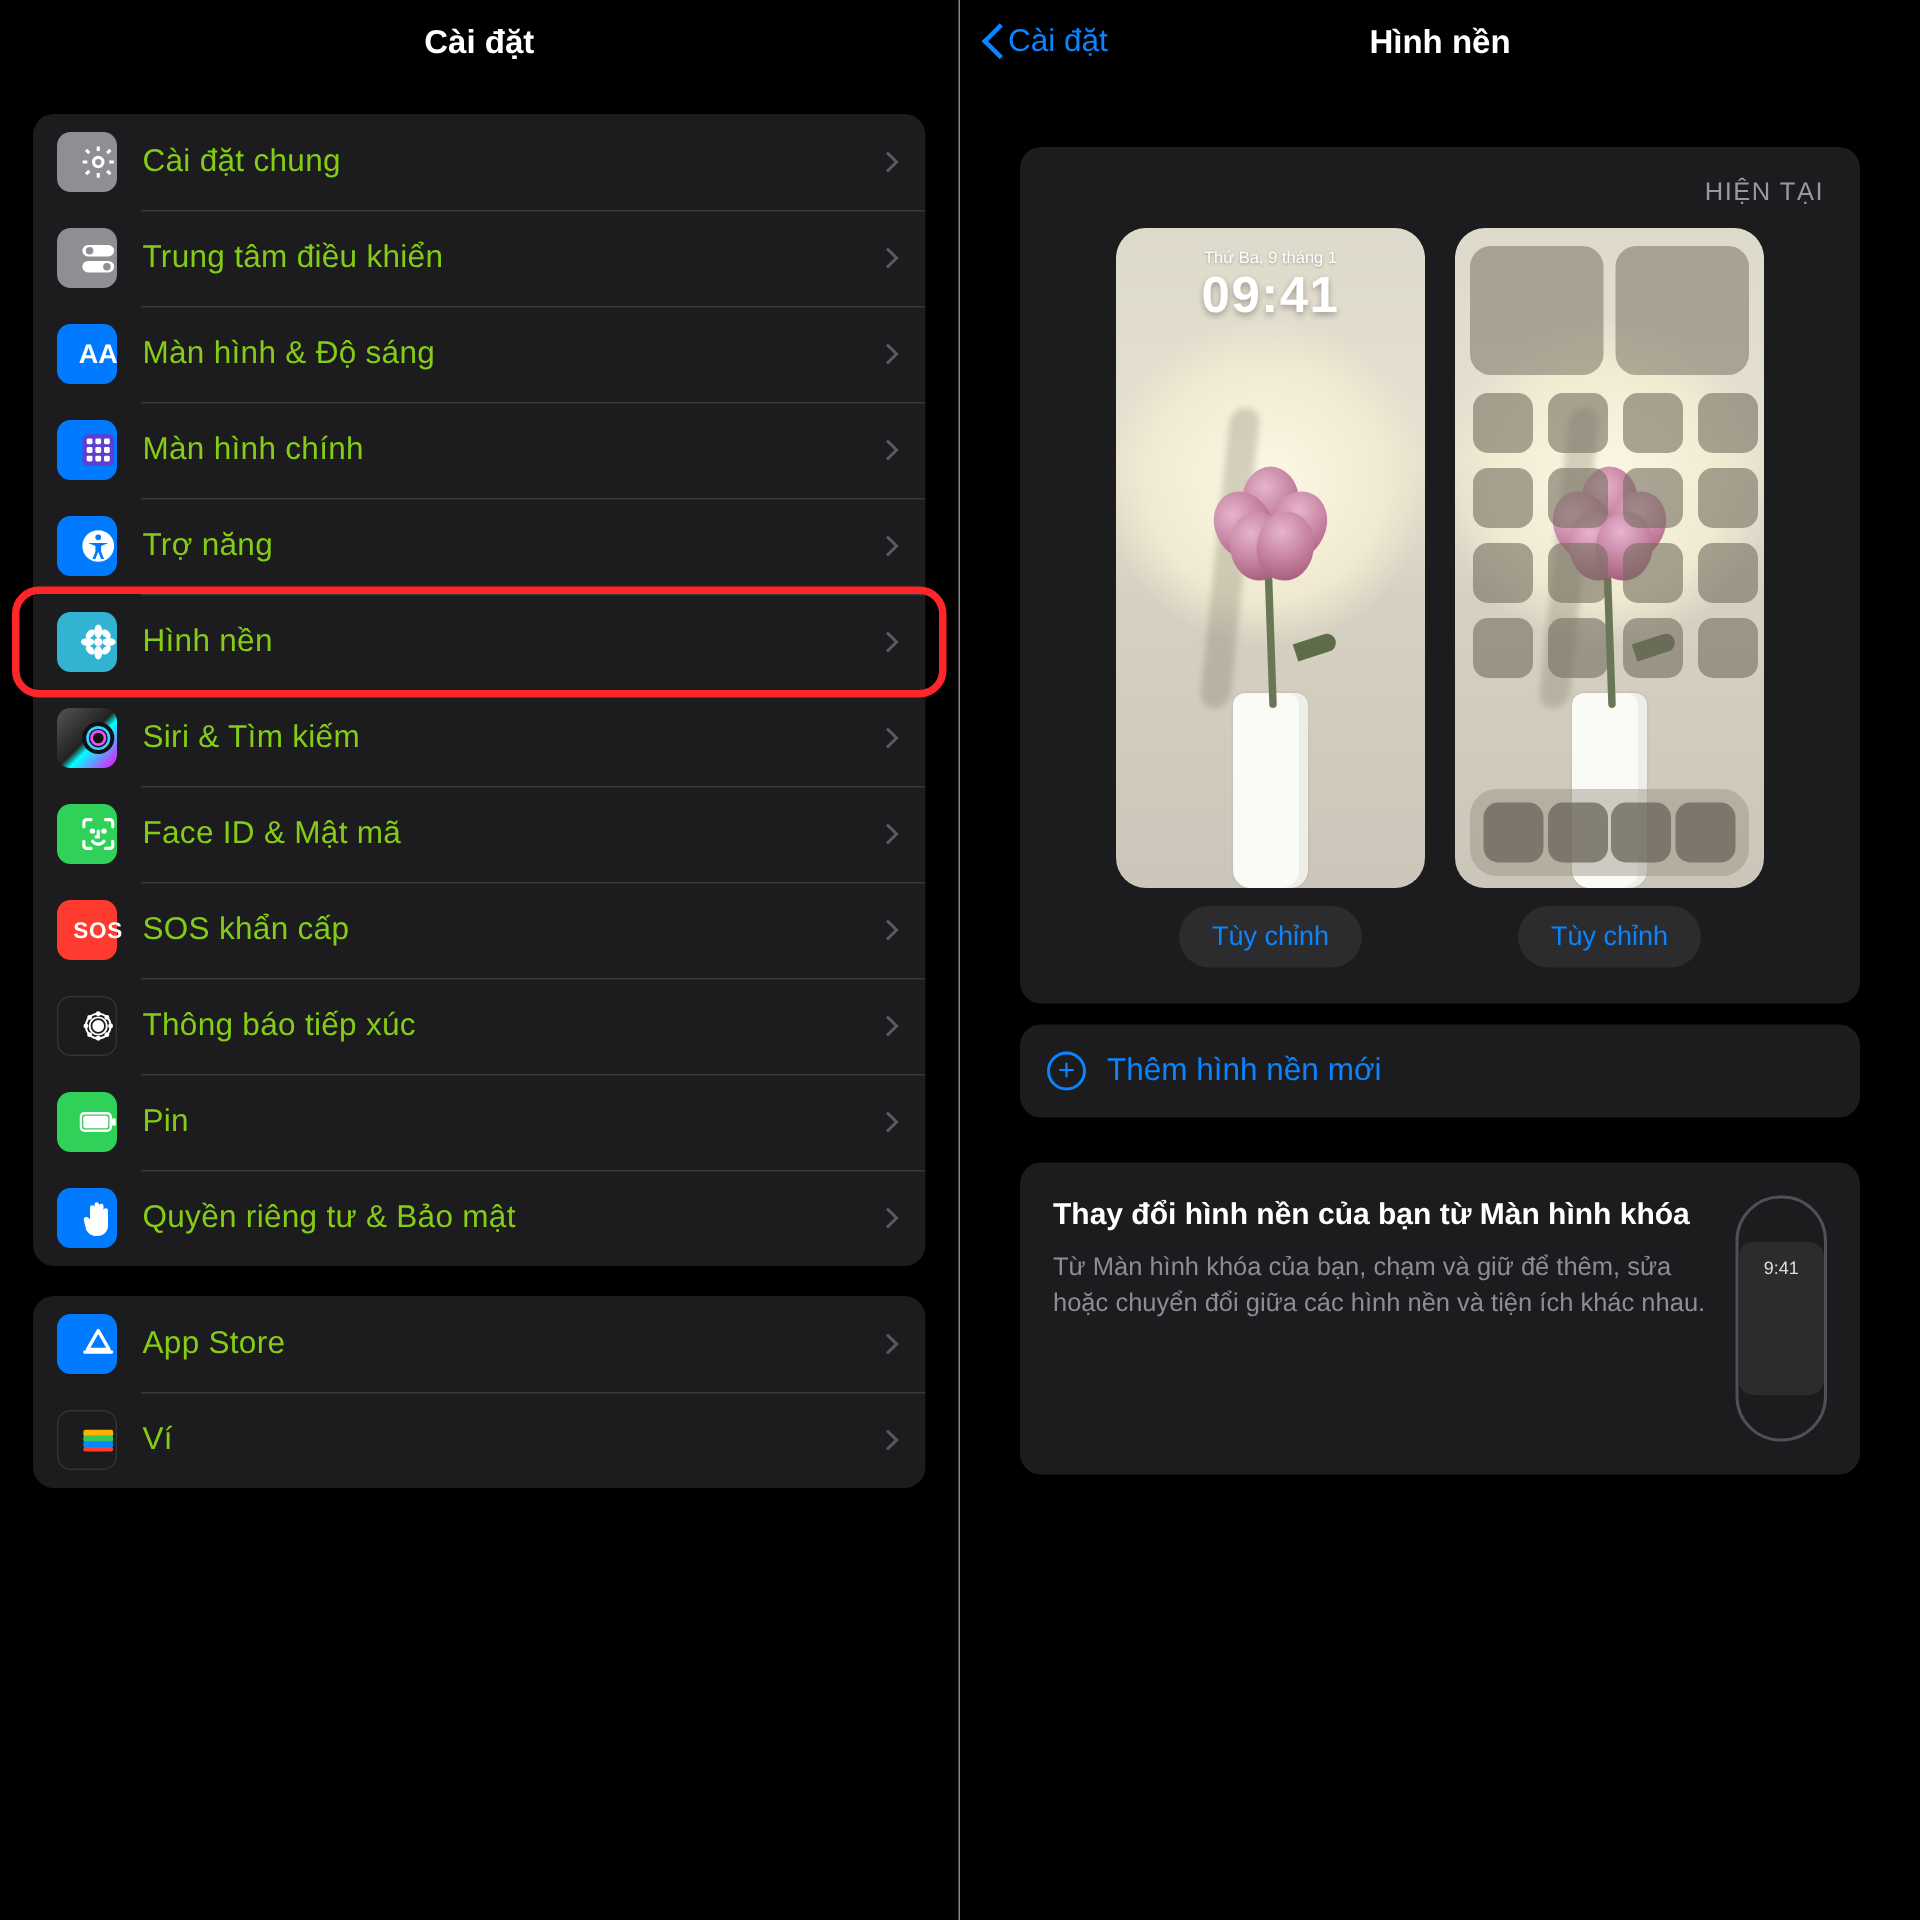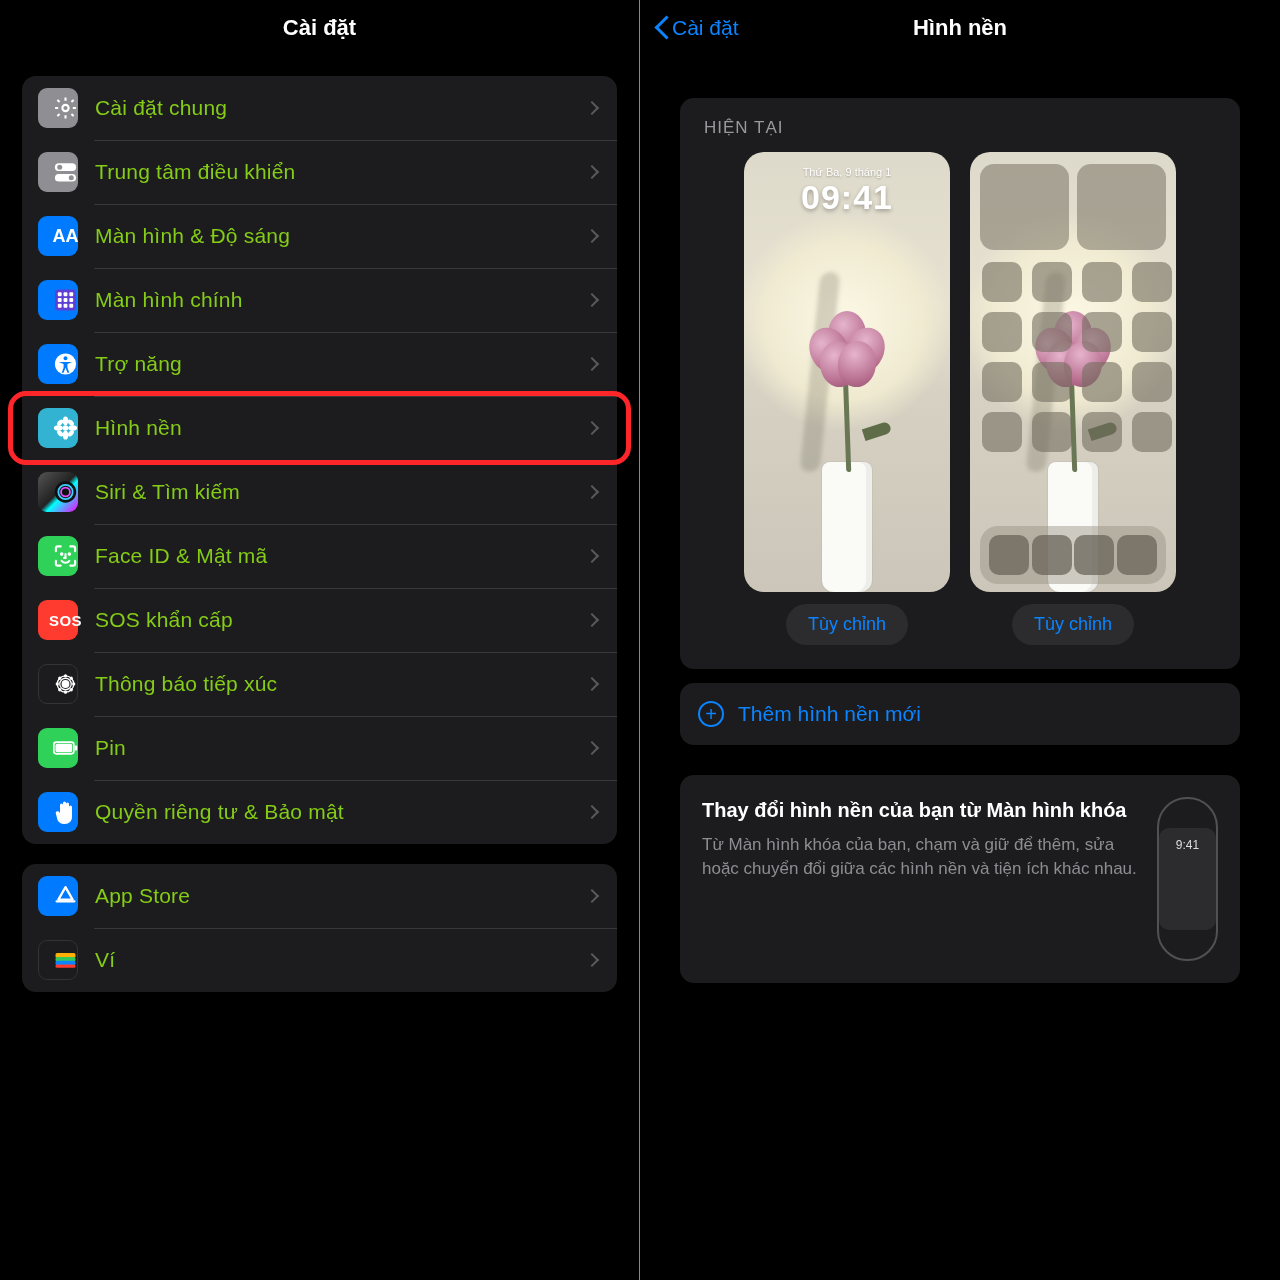--- a/index.html
+++ b/index.html
@@ -117,21 +117,21 @@
   .bg-grad { background: linear-gradient(135deg,#555 0,#222 50%,#0ff 60%,#f0f 100%); }
   svg { display:block; }
   
   .wp-group {
     background: #1c1c1e;
     margin: 42px 40px 14px 40px;
     border-radius: 14px;
     padding: 20px 24px 24px 24px;
   }
   .wp-title {
-    text-align: left;
+    text-align: right;
     color: #98989e;
     font-size: 17px;
     letter-spacing: 1px;
     margin-bottom: 14px;
   }
   .wp-previews {
     display: flex;
     gap: 20px;
     justify-content: center;
   }

